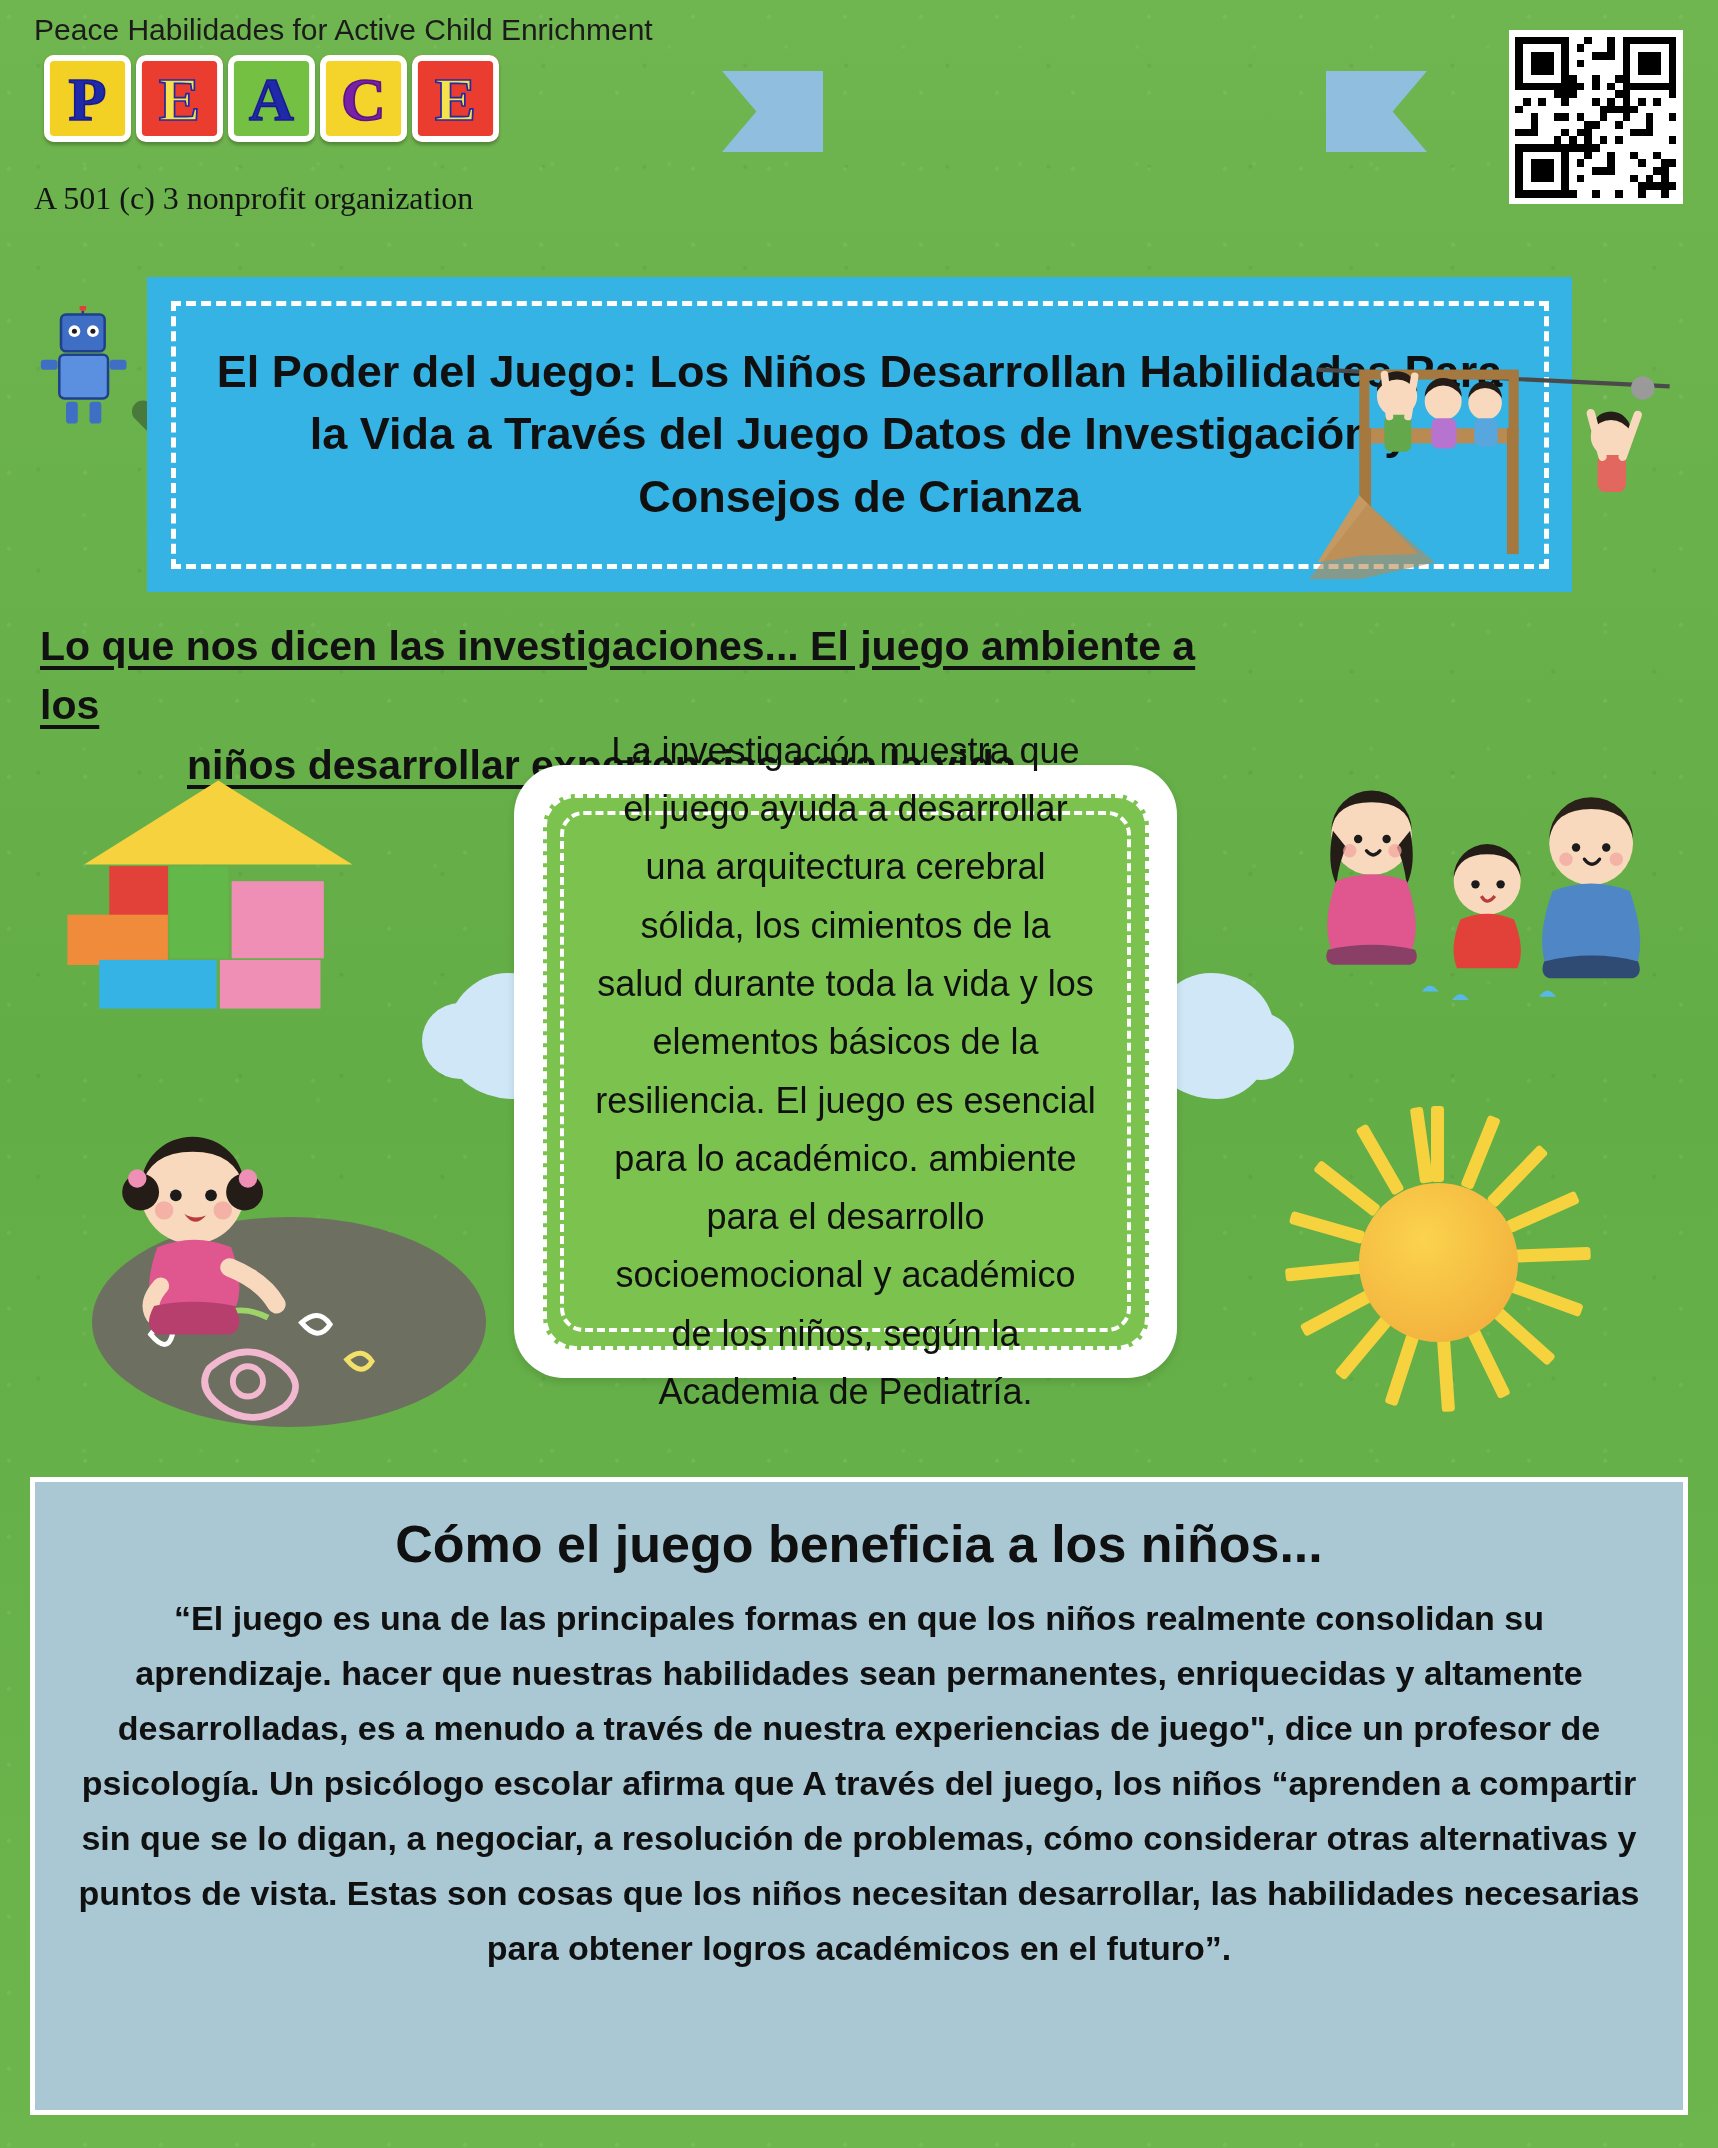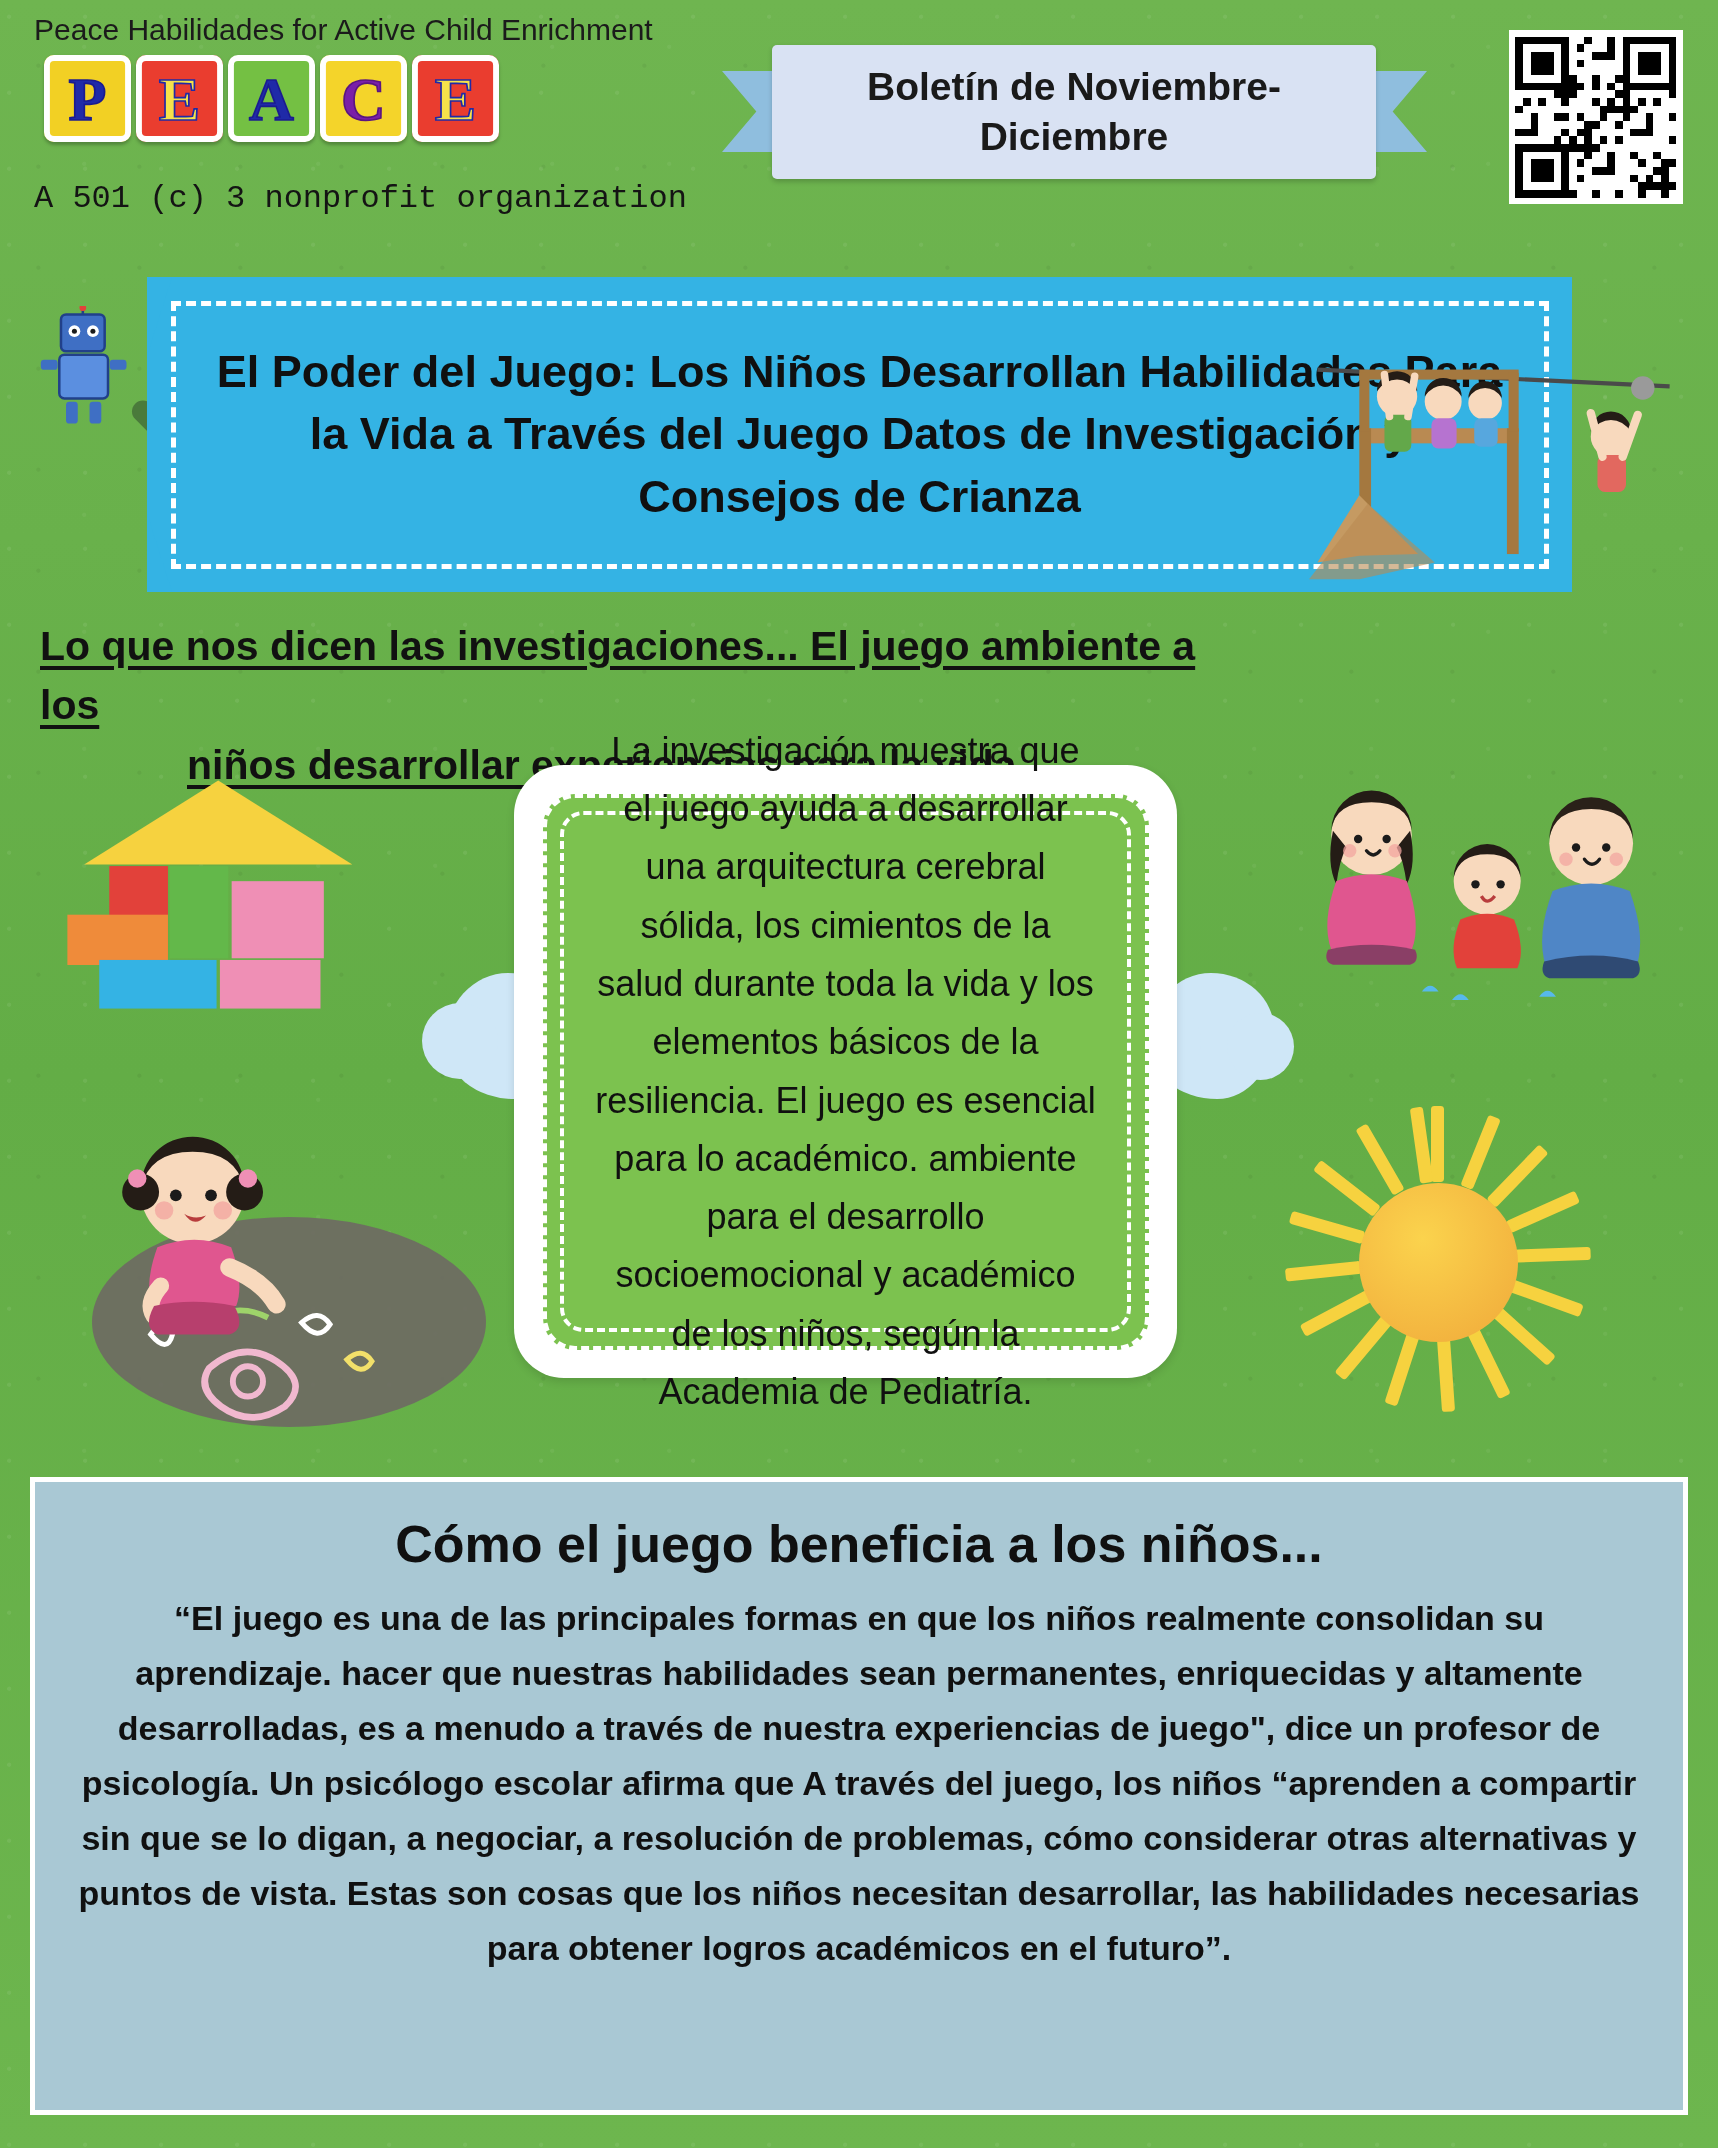--- a/index.html
+++ b/index.html
@@ -39,21 +39,21 @@
     left: 34px; top: 13.4px;
     font-size: 30px;
     color: #1b1b1b;
     font-family: "Liberation Sans", sans-serif;
   }
   .org-tagline-bottom {
     position: absolute;
     left: 34px; top: 180px;
     font-size: 32px;
     color: #141414;
-    font-family: Liberation Mono, monospace;
+    font-family: Liberation Serif, serif;
   }
   
   .logo-blocks {
     position: absolute;
     left: 44px; top: 55px;
     display: flex;
     gap: 5px;
   }
   .block {
     width: 87px; height: 87px;
@@ -339,23 +339,20 @@
     <div class="block b5">
         <span>E</span>
       </div>
   </div>
 
   <div class="org-tagline-bottom">A 501 (c) 3 nonprofit organization</div>
 
   <div class="ribbon">
     <div class="ribbon-tail-left"></div>
     <div class="ribbon-tail-right"></div>
-    <div class="ribbon-body">
-      <div class="ribbon-text">Boletín de Noviembre-Diciembre</div>
-    </div>
   </div>
 
   <div class="qr">
     <div class="qr-inner" id="qr-grid">
         <i class="on"></i>
         <i class="on"></i>
         <i class="on"></i>
         <i class="on"></i>
         <i class="on"></i>
         <i class="on"></i>

